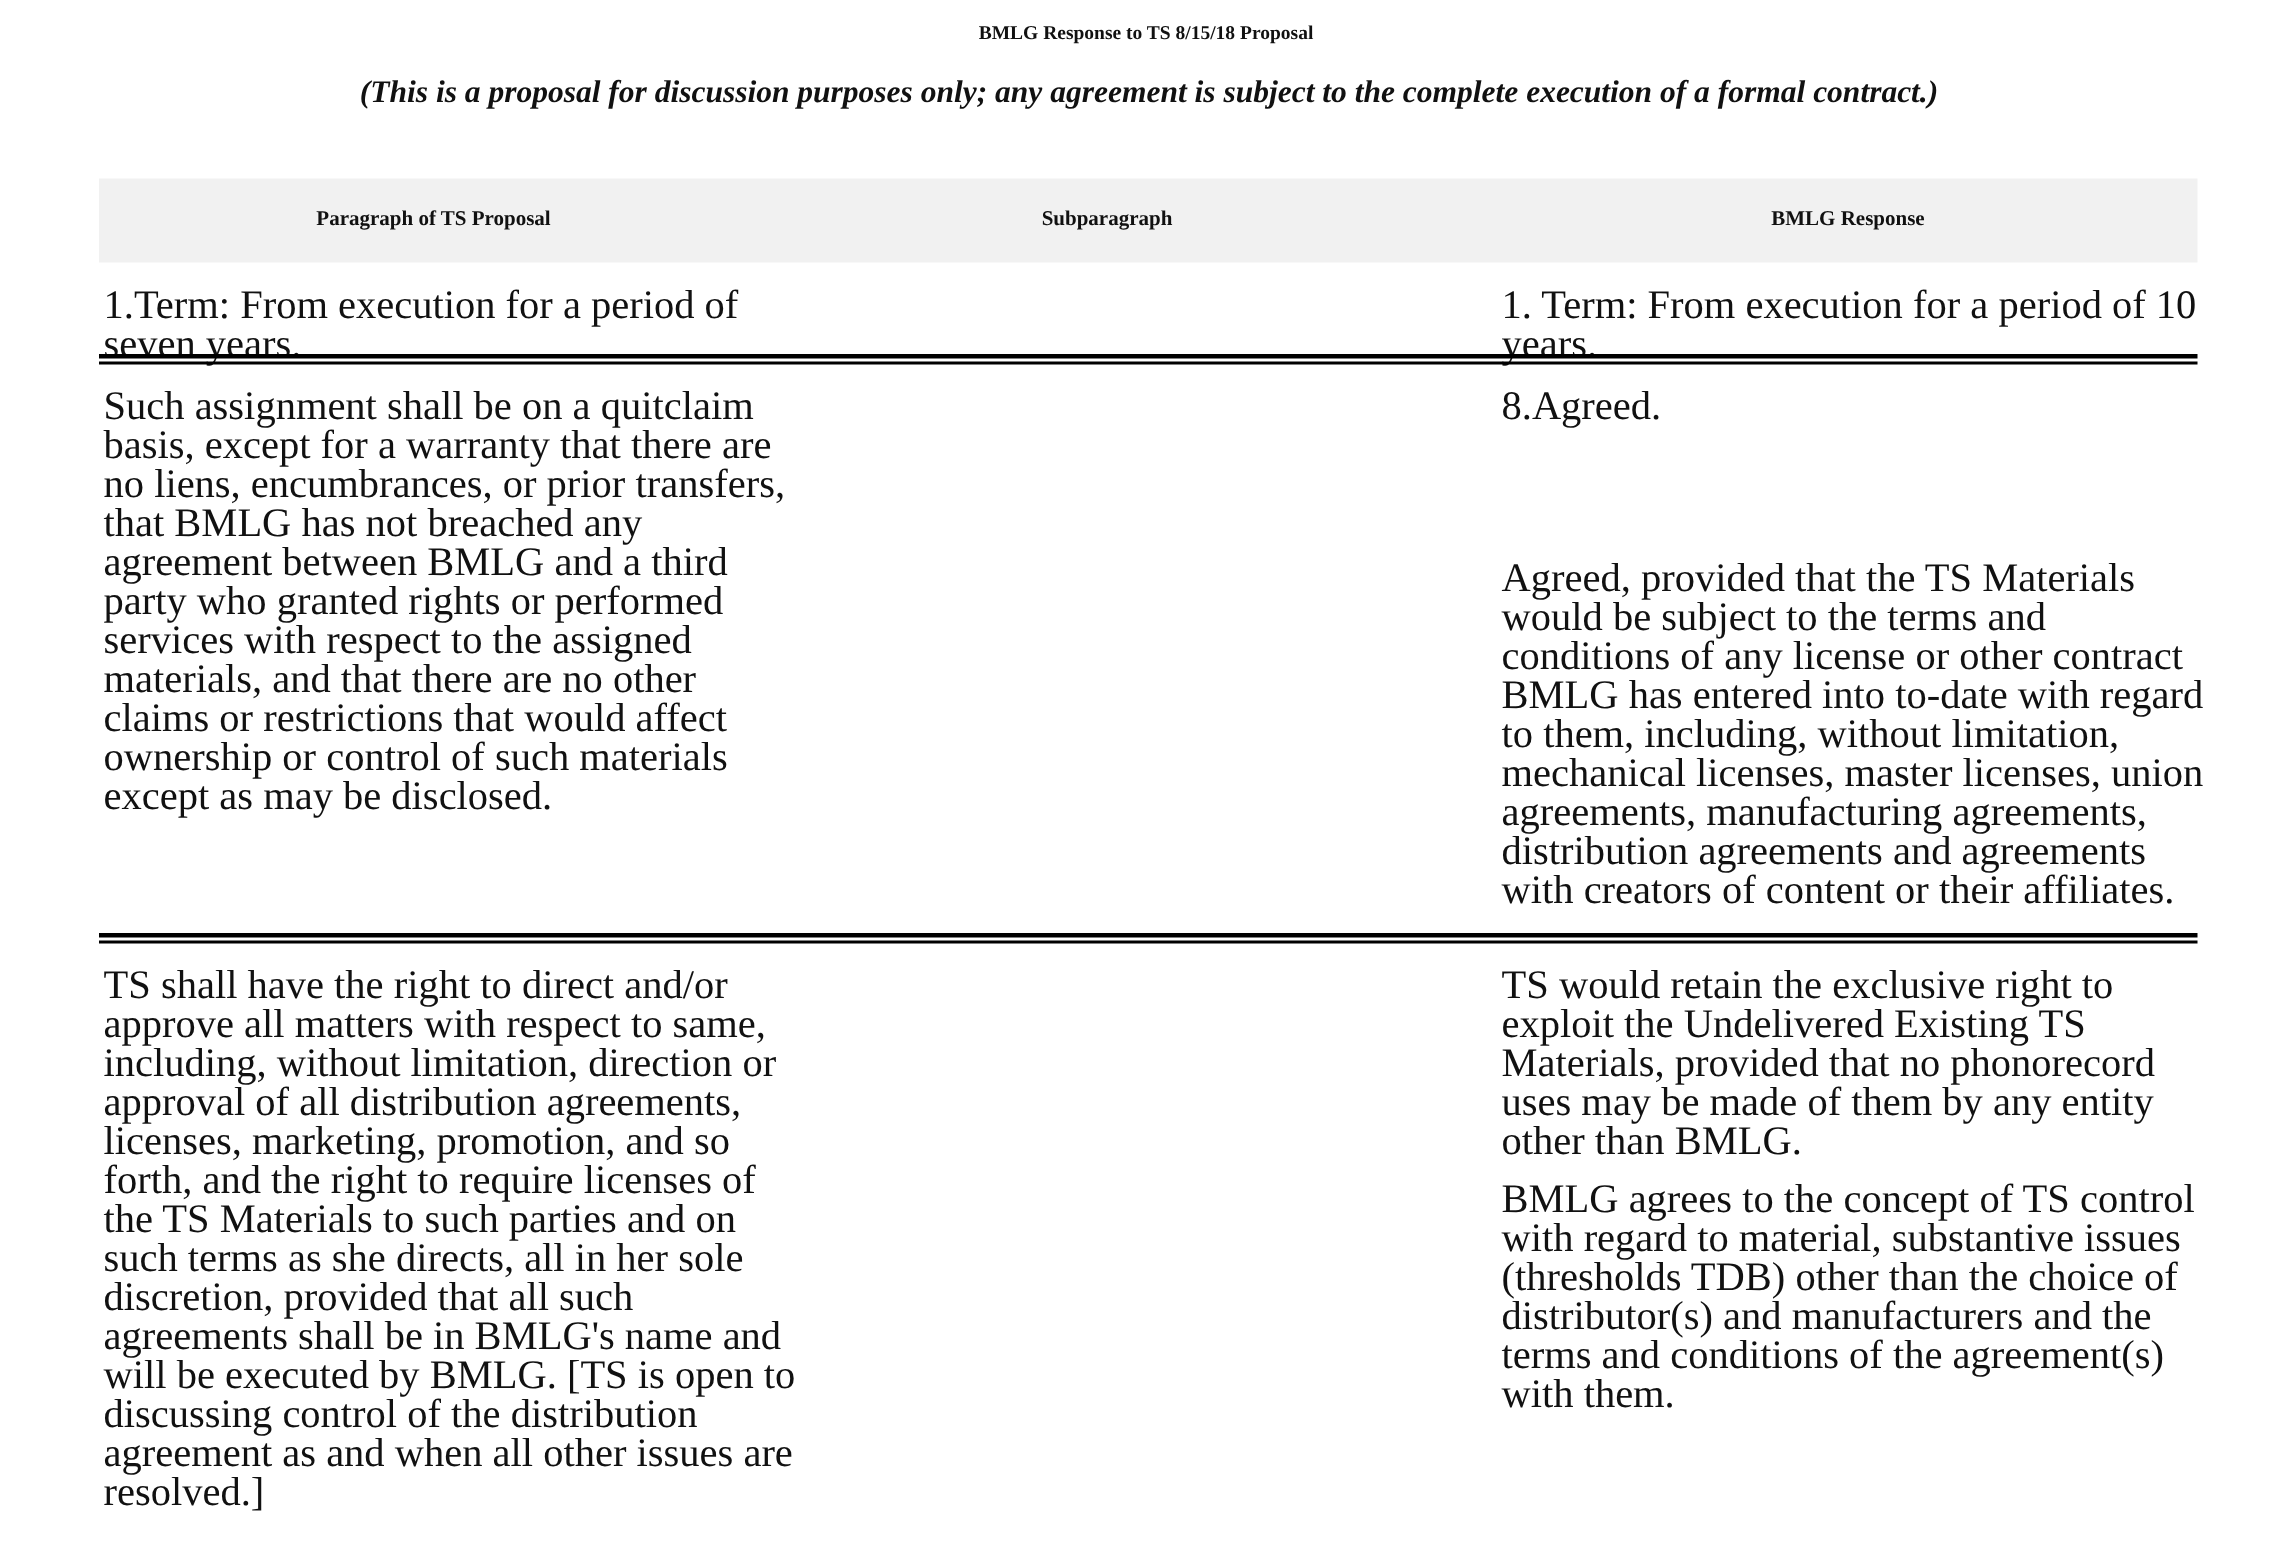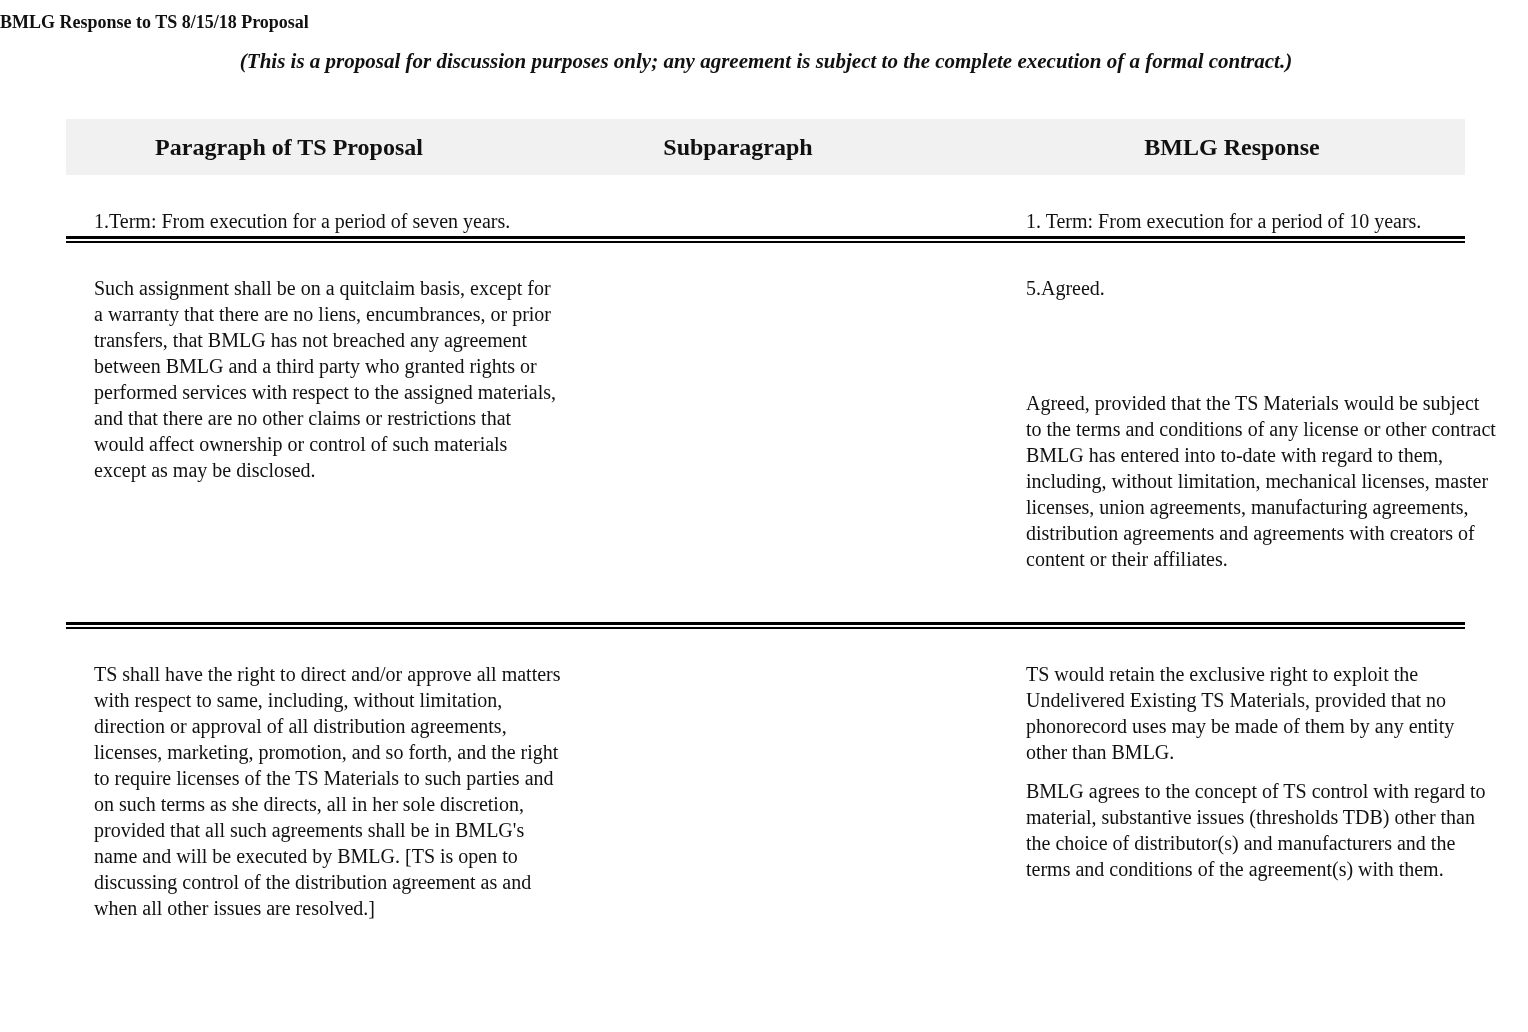--- a/index.html
+++ b/index.html
@@ -13,22 +13,23 @@
       overflow: hidden;
       position: relative;
       font-family: "Liberation Serif", "DejaVu Serif", serif;
       color: #111111;
     }
     .doc-title {
       position: absolute;
       left: 0;
       top: 8px;
       width: 1528px;
+      text-align: center;
       font-weight: bold;
-      font-size: 18px;
+      font-size: 13px;
       line-height: 28px;
       margin: 0;
     }
     .doc-subtitle {
       position: absolute;
       left: 0;
       top: 47px;
       width: 1532px;
       text-align: center;
       font-weight: bold;
@@ -47,36 +48,35 @@
       background: #f1f1f1;
       height: 56px;
       position: relative;
     }
     .header-cell {
       position: absolute;
       top: 0;
       height: 56px;
       line-height: 56px;
       font-weight: bold;
-      font-size: 24px;
+      font-size: 14px;
       text-align: center;
     }
     .h-col1 { left: 0; width: 446px; }
     .h-col2 { left: 492px; width: 360px; }
     .h-col3 { left: 933px; width: 466px; }
 
     .row {
       position: relative;
     }
     .cell {
       position: absolute;
-      top: 18px;
-      font-size: 20px;
+      top: 0;
+      font-size: 27px;
       line-height: 26px;
-      margin-left: 25px;
     }
     .c1 { left: 3px; width: 470px; }
     .c2 { left: 520px; width: 360px; }
     .c3 { left: 935px; width: 470px; }
     .cell p {
       margin: 0;
     }
     .cell p + p {
       margin-top: 13px;
     }
@@ -129,21 +129,21 @@
     <div class="thick"></div>
       <div class="thin"></div>
   </div>
 
   <div class="row" style="position:absolute; left:0; top:138px; width:1399px; height:360px;">
     <div class="cell c1">
       <p>Such assignment shall be on a quitclaim basis, except for a warranty that there are no liens, encumbrances, or prior transfers, that BMLG has not breached any agreement between BMLG and a third party who granted rights or performed services with respect to the assigned materials, and that there are no other claims or restrictions that would affect ownership or control of such materials except as may be disclosed.</p>
     </div>
     <div class="cell c2"></div>
     <div class="cell c3">
-      <p>5.Agreed.</p>
+      <p>8.Agreed.</p>
       <p style="margin-top:89px;">Agreed, provided that the TS Materials would be subject to the terms and conditions of any license or other contract BMLG has entered into to-date with regard to them, including, without limitation, mechanical licenses, master licenses, union agreements, manufacturing agreements, distribution agreements and agreements with creators of content or their affiliates.</p>
     </div>
   </div>
 
   <div class="double-rule" style="top:503px;">
     <div class="thick"></div>
       <div class="thin"></div>
   </div>
 
   <div class="row" style="position:absolute; left:0; top:524px; width:1399px; height:400px;">

